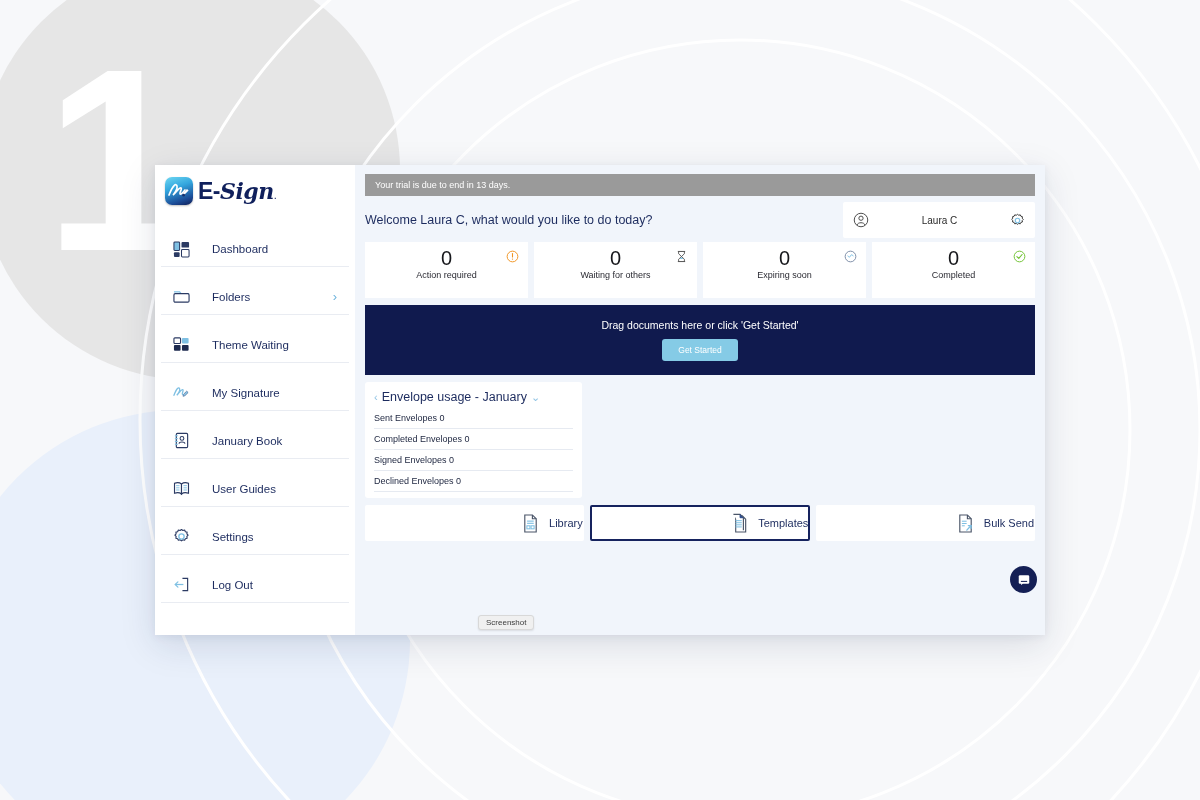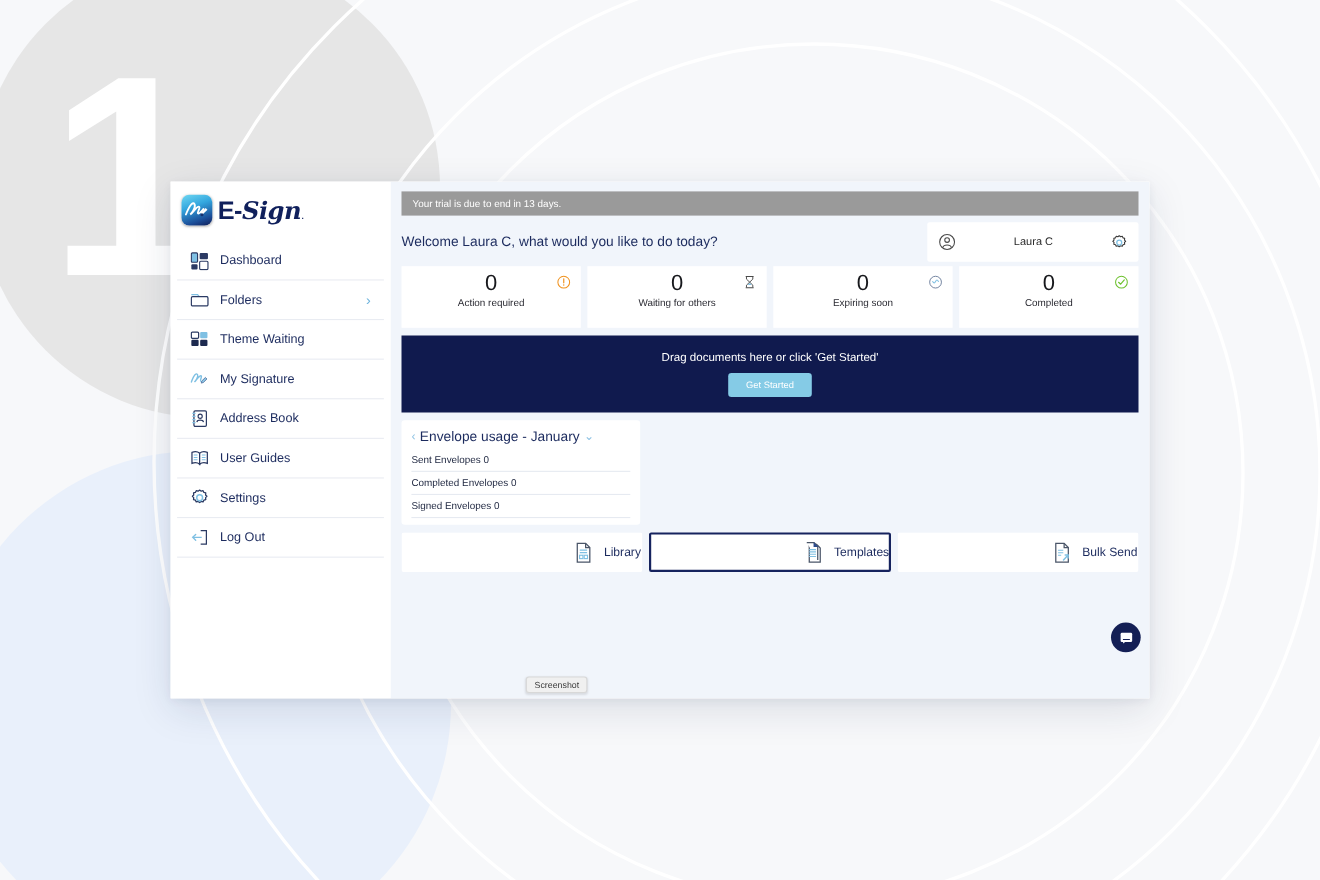--- a/index.html
+++ b/index.html
@@ -44,23 +44,23 @@
   #logo-type { display: flex; align-items: baseline; color: #10205c; }
   .logo-e { font-size: 23px; font-weight: bold; letter-spacing: -.5px; }
   .logo-sign {
     font-family: "DejaVu Serif", serif; font-style: italic;
     font-size: 22px; font-weight: bold; letter-spacing: -.5px;
   }
   .logo-dot { font-size: 11px; }
 
   .nav-list { padding: 2px 0 0 0; }
   .nav-item {
-    display: flex; align-items: center; gap: 10px;
+    display: flex; align-items: center; gap: 22px;
     height: 36px; padding: 0 12px 0 12px;
-    margin: 0 6px;
+    margin: 12px 6px;
     border-bottom: 1px solid #e9ecf2;
     color: #1c2b5e; font-size: 11.5px;
     position: relative;
   }
   .nav-item:first-child { border-top: 1px solid transparent; }
   .nav-ico { width: 17px; height: 17px; flex: 0 0 17px; display: block; }
   .nav-chev { margin-left: auto; color: #6fb4dd; font-size: 13px; line-height: 1; }
 
   
   #main {
@@ -241,21 +241,21 @@
           <rect x="3.5" y="1.5" width="12" height="15" rx="1.2" fill="#fff" stroke="#2b3a63" stroke-width="1.2"></rect>
           <circle cx="9.5" cy="6.8" r="2" fill="none" stroke="#2b3a63" stroke-width="1.1"></circle>
           <path d="M6.3 12.4 C6.8 9.9, 12.2 9.9, 12.7 12.4" fill="none" stroke="#2b3a63" stroke-width="1.1"></path>
           <g stroke="#7fc0e3" stroke-width="1.2">
             <path d="M2 4 h3"></path>
               <path d="M2 7 h3"></path>
               <path d="M2 10 h3"></path>
               <path d="M2 13 h3"></path>
           </g>
         </svg>
-        <span>Address Book</span>
+        <span>January Book</span>
       </div>
 
       <div class="nav-item">
         <svg class="nav-ico" viewBox="0 0 18 18">
           <path d="M9 4.2 C7 2.6, 4 2.6, 1.6 3.4 V14 C4 13.2, 7 13.2, 9 14.8 Z" fill="#fff" stroke="#2b3a63" stroke-width="1.2"></path>
           <path d="M9 4.2 C11 2.6, 14 2.6, 16.4 3.4 V14 C14 13.2, 11 13.2, 9 14.8 Z" fill="#fff" stroke="#2b3a63" stroke-width="1.2"></path>
           <g stroke="#7fc0e3" stroke-width="1">
               <path d="M3.3 6 h3.6"></path>
               <path d="M3.3 8.3 h3.6"></path>
               <path d="M3.3 10.6 h3.6"></path>
@@ -360,20 +360,21 @@
     <div id="mid-row">
       <div id="usage-card">
         <div id="usage-head">
           <span class="usage-caret">‹</span>
           <span>Envelope usage - January</span>
           <span class="usage-caret">⌄</span>
         </div>
         <div class="usage-row">Sent Envelopes 0</div>
         <div class="usage-row">Completed Envelopes 0</div>
         <div class="usage-row">Signed Envelopes 0</div>
+        <div class="usage-row">Declined Envelopes 0</div>
       </div>
     </div>
 
     <div id="actions">
 
       <div class="action-card">
         <svg width="19" height="21" viewBox="0 0 20 22">
           <path d="M4 2 h8 l4 4 v14 H4 Z" fill="#fff" stroke="#4a5568" stroke-width="1.2"></path>
           <path d="M12 2 v4 h4" fill="none" stroke="#4a5568" stroke-width="1.2"></path>
           <g stroke="#7fc0e3" stroke-width="1.2">

